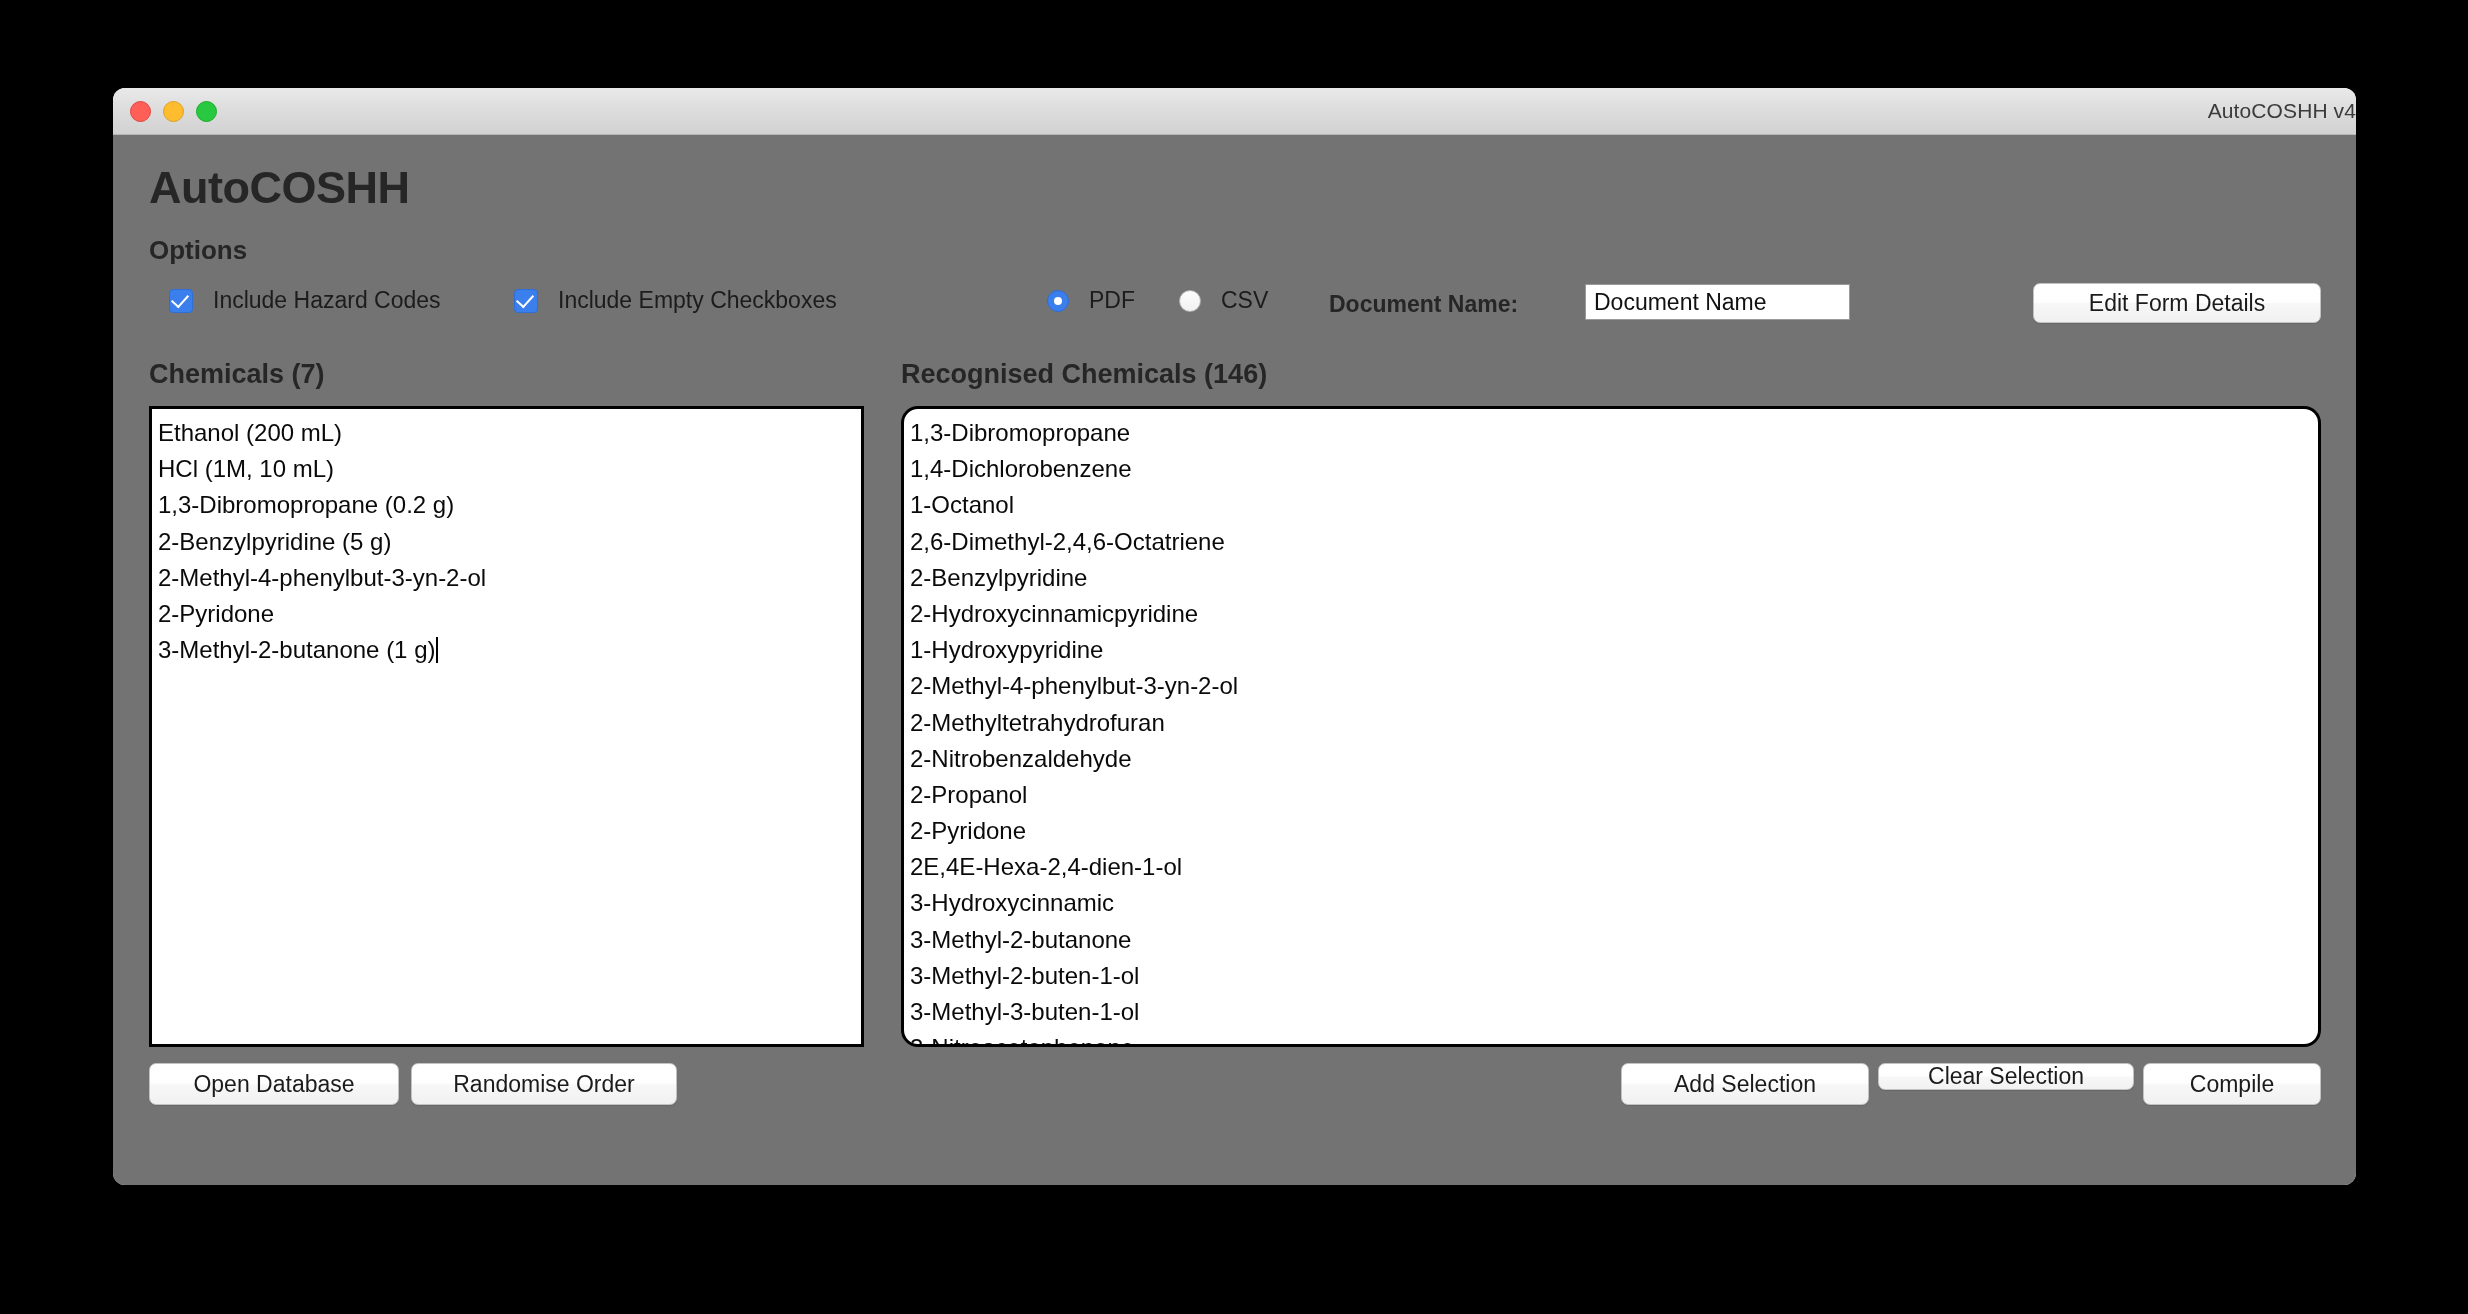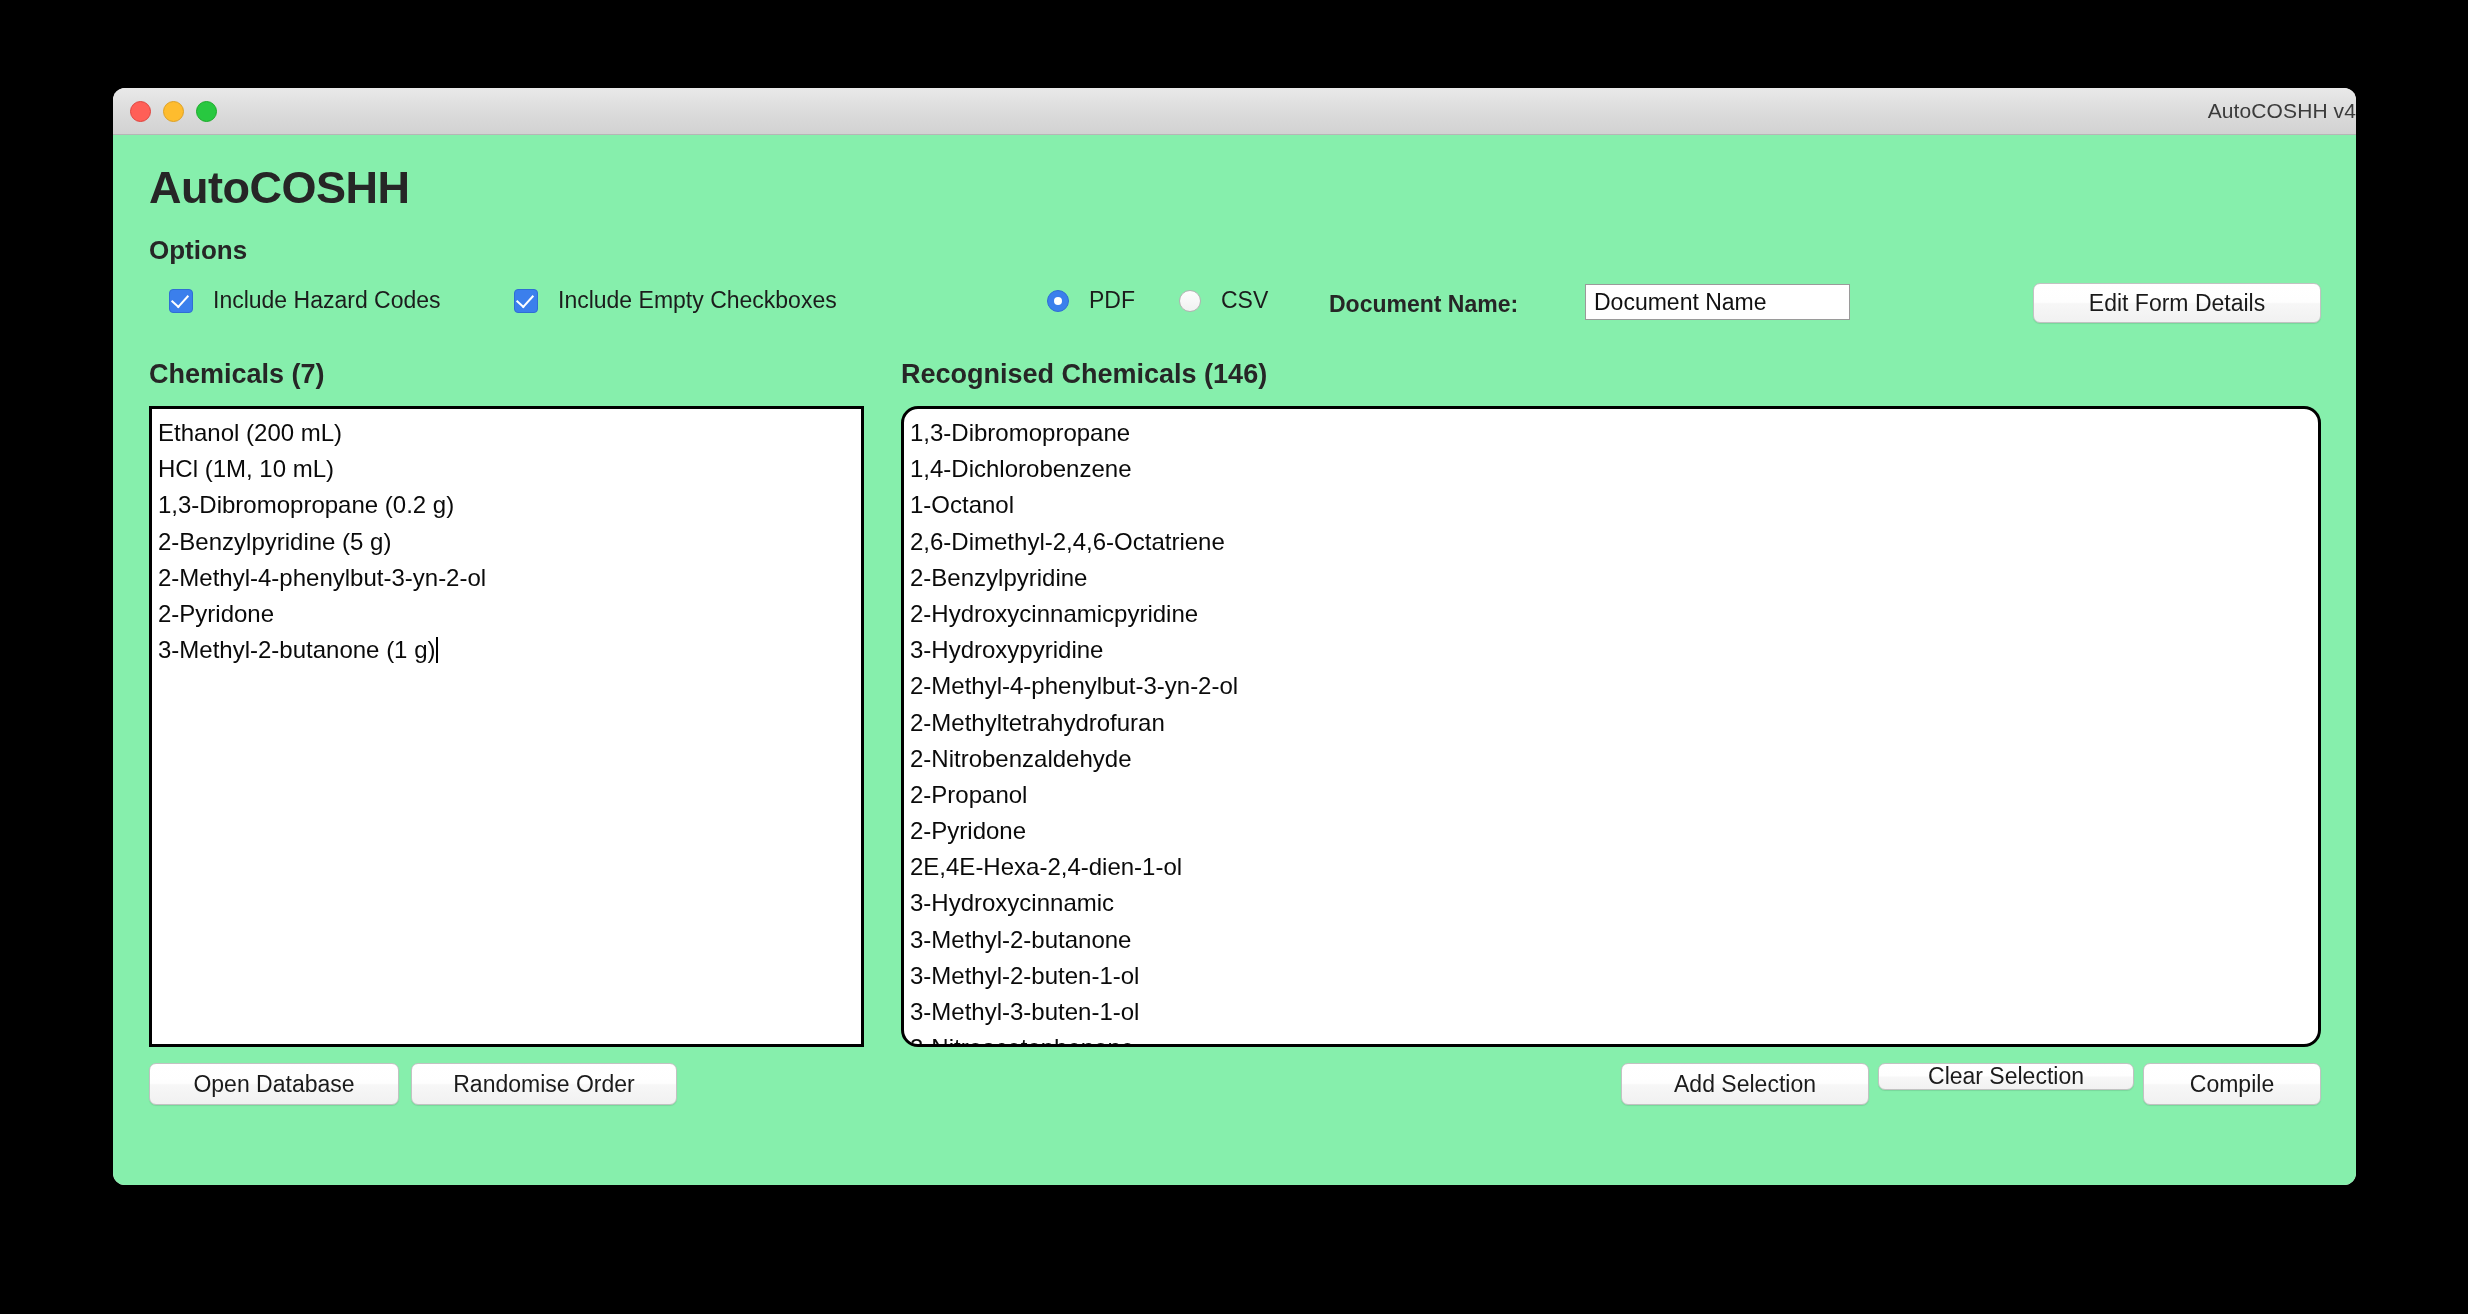--- a/index.html
+++ b/index.html
@@ -70,21 +70,21 @@
     font-size: 21px;
     color: #3b3b3b;
     font-weight: 400;
     letter-spacing: 0.1px;
   }
 
   
   #content {
     flex: 1 1 auto;
     position: relative;
-    background: #86efac;
+    background: #737373;
     padding: 12px;
   }
 
   #app-title {
     position: absolute;
     left: 36px;
     top: 27px;
     font-size: 45px;
     font-weight: bold;
     color: #262626;
@@ -378,21 +378,21 @@
           <div class="listline"><span>3-Methyl-2-butanone (1 g)</span><span class="caret"></span></div>
         </div>
 
       <div class="listbox" id="recognised-box">
           <div class="listline"><span>1,3-Dibromopropane</span></div>
           <div class="listline"><span>1,4-Dichlorobenzene</span></div>
           <div class="listline"><span>1-Octanol</span></div>
           <div class="listline"><span>2,6-Dimethyl-2,4,6-Octatriene</span></div>
           <div class="listline"><span>2-Benzylpyridine</span></div>
           <div class="listline"><span>2-Hydroxycinnamicpyridine</span></div>
-          <div class="listline"><span>3-Hydroxypyridine</span></div>
+          <div class="listline"><span>1-Hydroxypyridine</span></div>
           <div class="listline"><span>2-Methyl-4-phenylbut-3-yn-2-ol</span></div>
           <div class="listline"><span>2-Methyltetrahydrofuran</span></div>
           <div class="listline"><span>2-Nitrobenzaldehyde</span></div>
           <div class="listline"><span>2-Propanol</span></div>
           <div class="listline"><span>2-Pyridone</span></div>
           <div class="listline"><span>2E,4E-Hexa-2,4-dien-1-ol</span></div>
           <div class="listline"><span>3-Hydroxycinnamic</span></div>
           <div class="listline"><span>3-Methyl-2-butanone</span></div>
           <div class="listline"><span>3-Methyl-2-buten-1-ol</span></div>
           <div class="listline"><span>3-Methyl-3-buten-1-ol</span></div>

